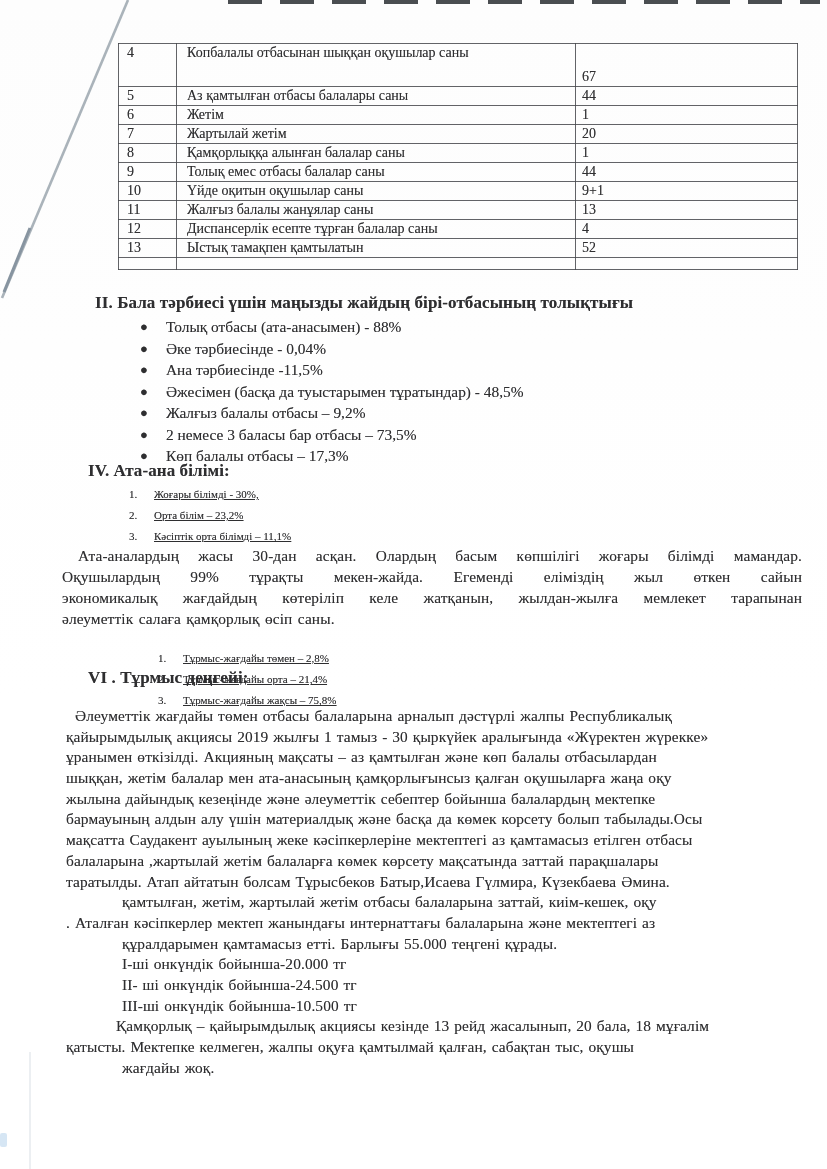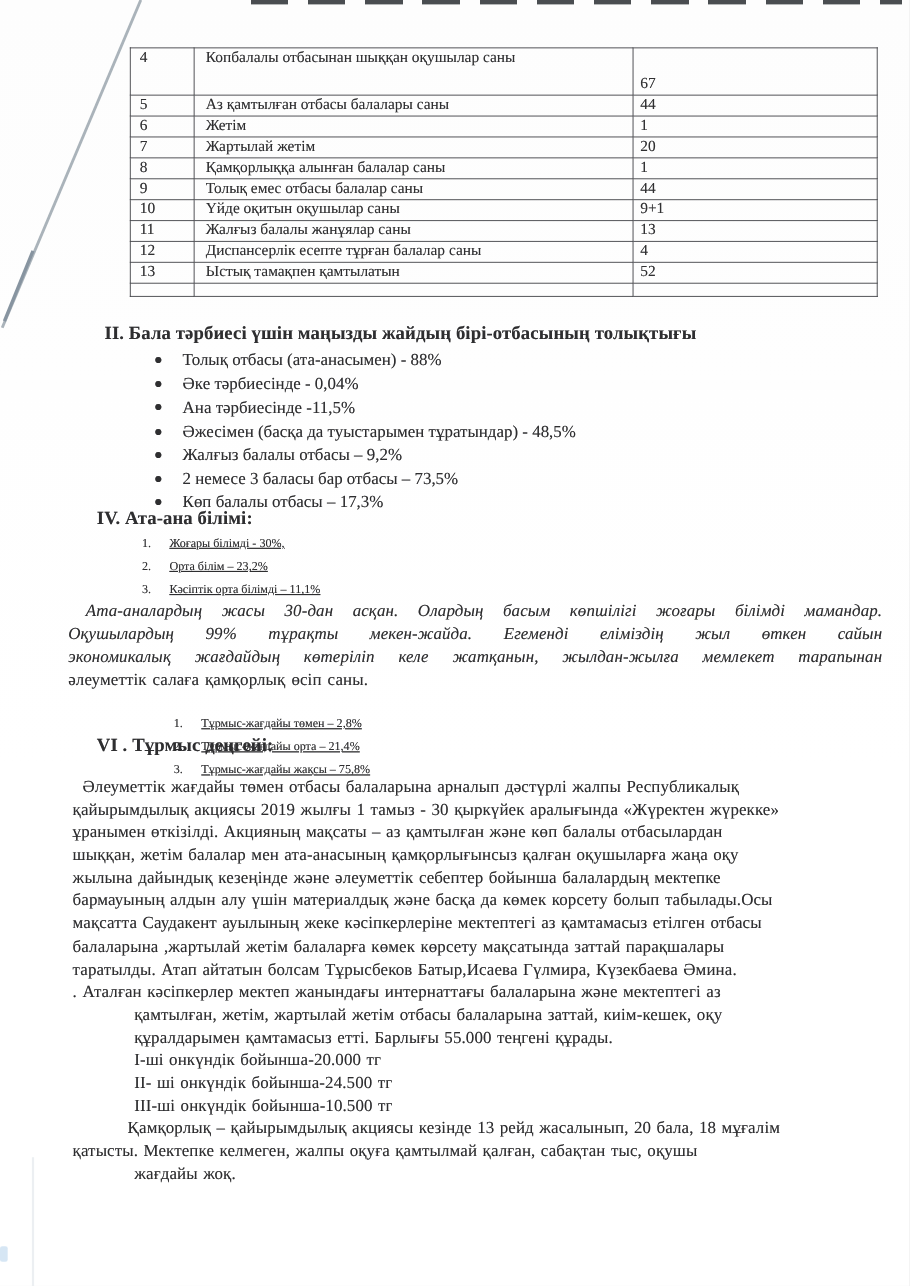--- a/index.html
+++ b/index.html
@@ -55,21 +55,21 @@
   ul.blts{list-style:none;margin:0;padding:0;font-size:15.4px;}
   ul.blts li{height:21.5px;line-height:21.5px;white-space:nowrap;}
   ul.blts .dot{display:inline-block;width:26px;font-size:13px;vertical-align:1px;}
   ol.nums{list-style:none;margin:0;padding:0;font-size:11px;text-decoration:underline;}
   ol.nums li{height:21.2px;line-height:21.2px;white-space:nowrap;}
   ol.nums .n{display:inline-block;width:25px;}
 
   
   .para{font-size:15.4px;word-spacing:1.5px;letter-spacing:0.1px;}
   .para .ln{height:21.1px;line-height:21.1px;white-space:nowrap;overflow:visible;}
-  .para .ln.jl{white-space:normal;text-align:justify;text-align-last:justify;font-style:italic;}
+  .para .ln.jl{white-space:normal;text-align:justify;text-align-last:justify;}
   .para .ln.ind-first{padding-left:16px;}
   .body-block{font-size:15.4px;word-spacing:1px;letter-spacing:0.1px;}
   .body-block .ln{height:20.7px;line-height:20.7px;white-space:nowrap;}
   .body-block .ln.ind-s{padding-left:9px;}
   .body-block .ln.ind1{padding-left:56px;}
   .body-block .ln.ind2{padding-left:50px;}
 </style>
 </head>
 <body>
 
@@ -221,23 +221,23 @@
       <div class="ln">жылына дайындық кезеңінде және әлеуметтік себептер бойынша балалардың мектепке</div>
 
       <div class="ln">бармауының алдын алу үшін материалдық және басқа да көмек корсету болып табылады.Осы</div>
 
       <div class="ln">мақсатта Саудакент ауылының жеке кәсіпкерлеріне мектептегі аз қамтамасыз етілген отбасы</div>
 
       <div class="ln">балаларына ,жартылай жетім  балаларға көмек көрсету мақсатында  заттай парақшалары</div>
 
       <div class="ln">таратылды. Атап айтатын болсам Тұрысбеков Батыр,Исаева Гүлмира, Күзекбаева Әмина.</div>
 
+      <div class="ln ind1">қамтылған, жетім, жартылай жетім отбасы балаларына заттай, киім-кешек, оқу</div>
+
       <div class="ln">. Аталған кәсіпкерлер мектеп жанындағы интернаттағы балаларына  және мектептегі аз</div>
-
-      <div class="ln ind1">қамтылған, жетім, жартылай жетім отбасы балаларына заттай, киім-кешек, оқу</div>
 
       <div class="ln ind1">құралдарымен қамтамасыз етті. Барлығы 55.000 теңгені құрады.</div>
 
       <div class="ln ind1">І-ші онкүндік бойынша-20.000 тг</div>
 
       <div class="ln ind1">ІІ- ші онкүндік бойынша-24.500 тг</div>
 
       <div class="ln ind1">ІІІ-ші онкүндік бойынша-10.500 тг</div>
 
       <div class="ln ind2">Қамқорлық – қайырымдылық акциясы кезінде 13 рейд жасалынып, 20 бала, 18 мұғалім</div>

